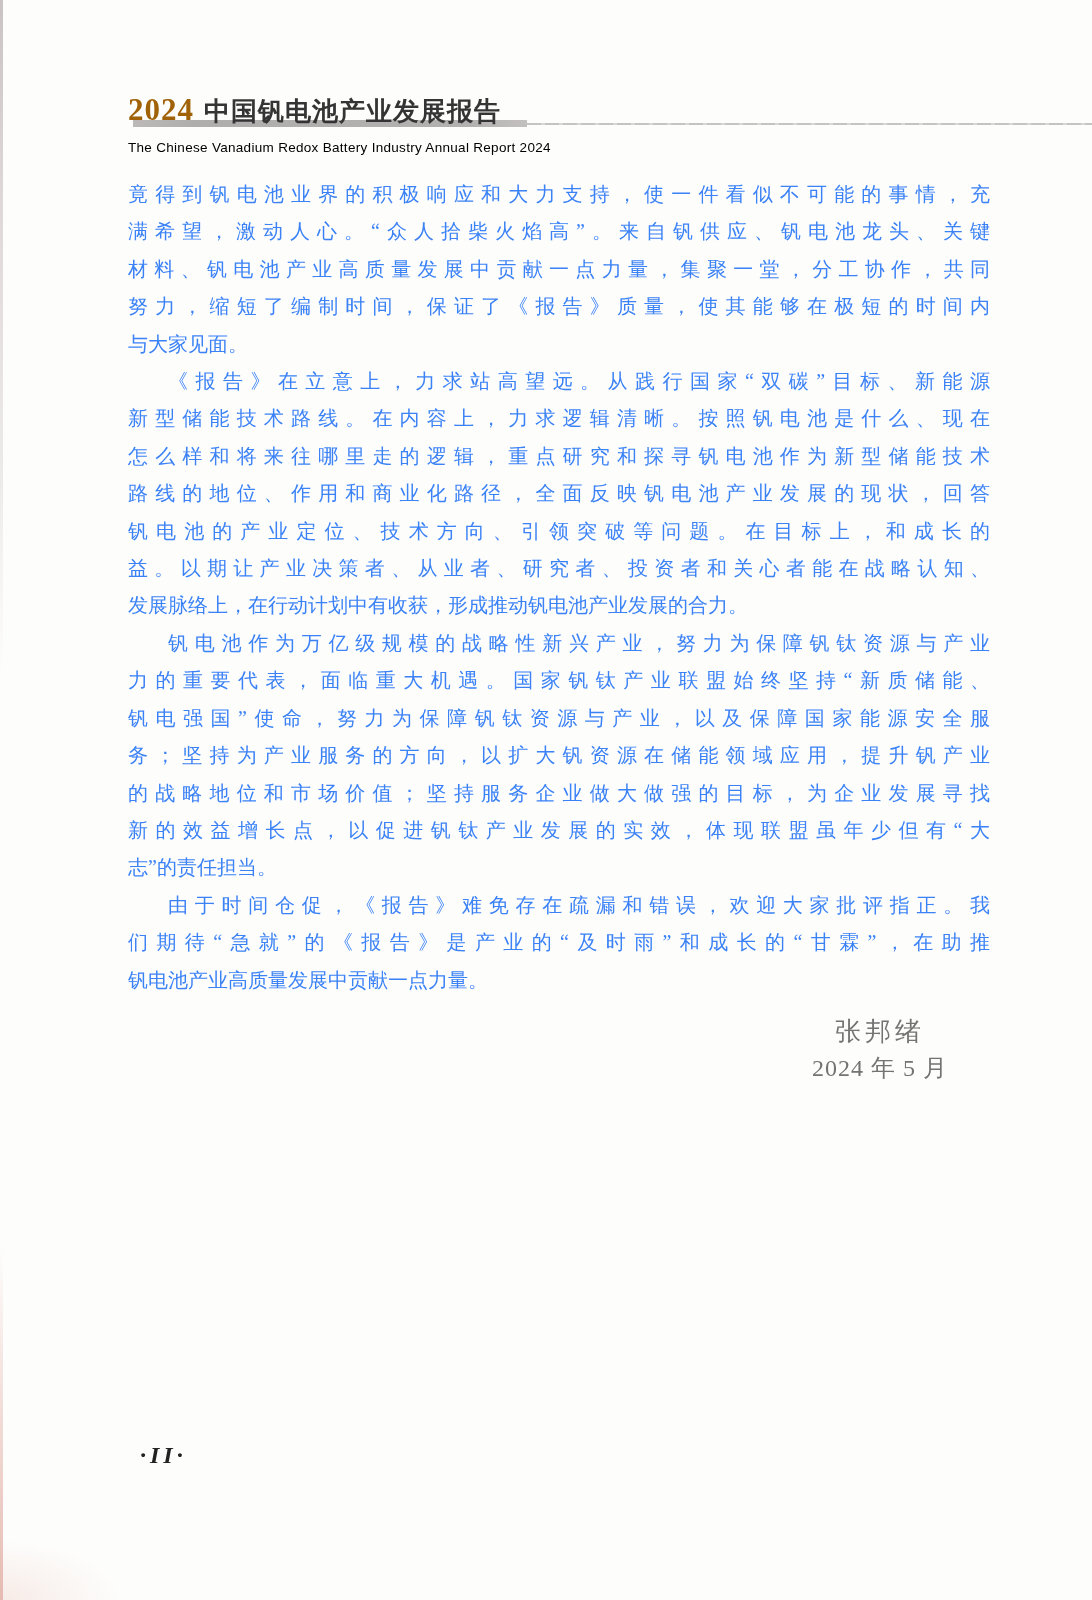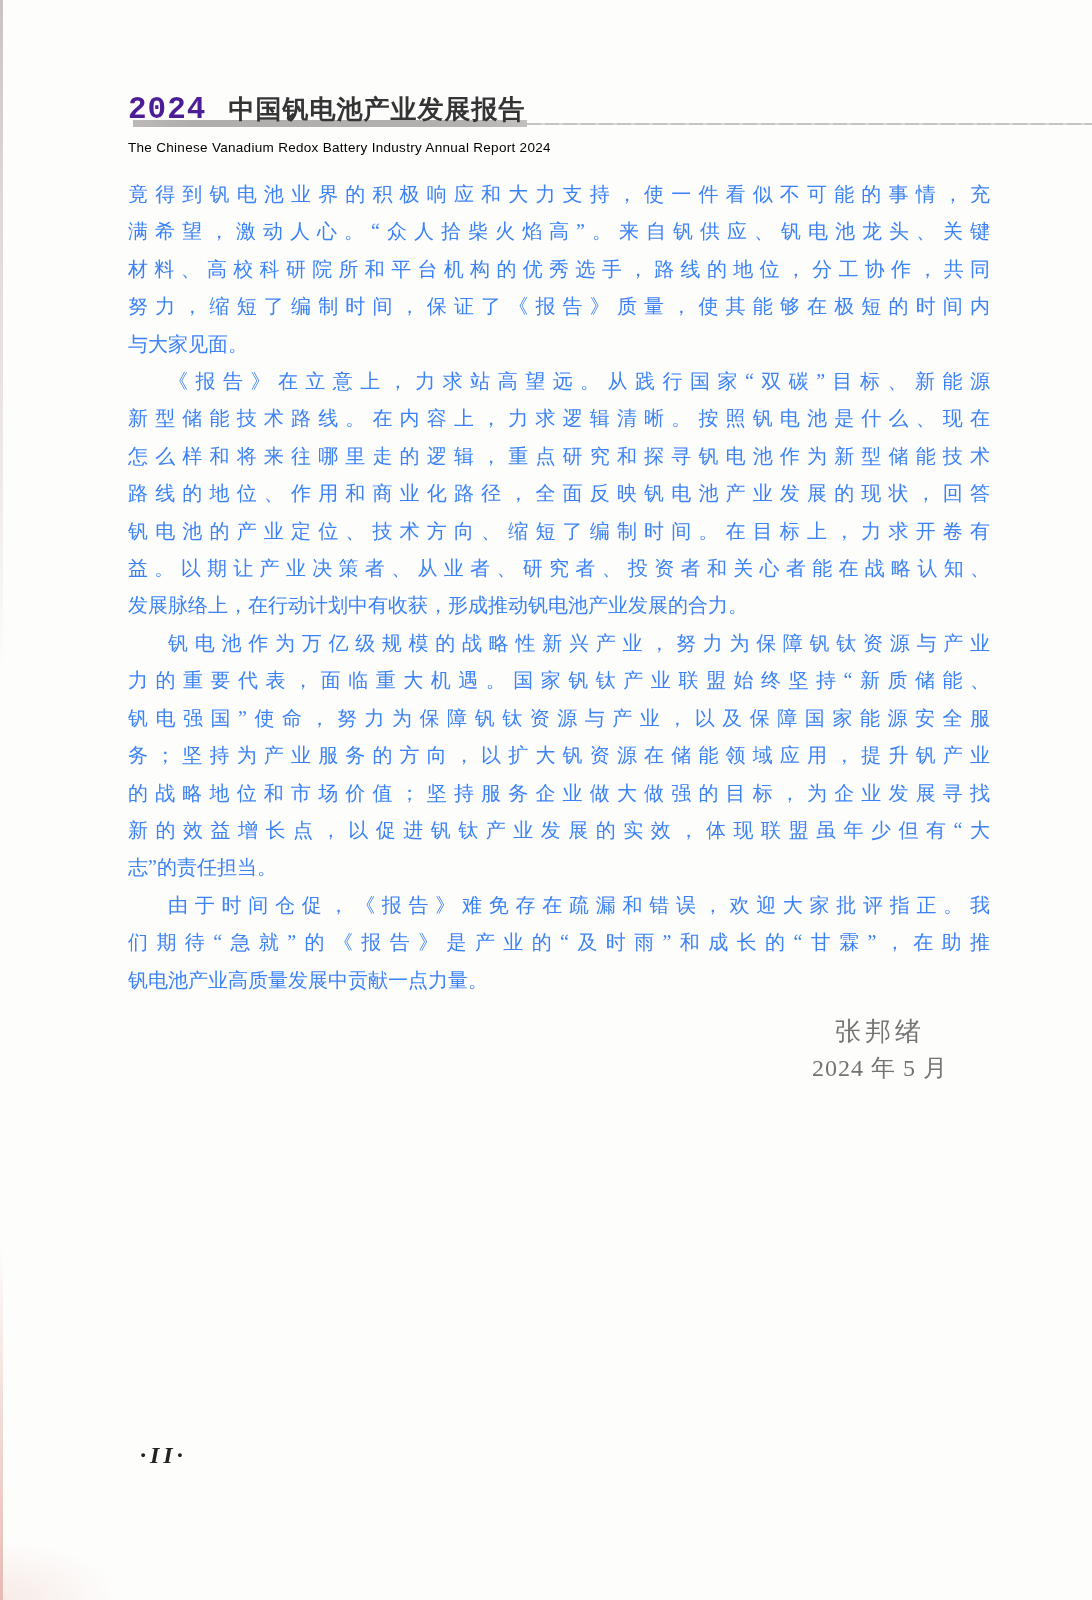--- a/index.html
+++ b/index.html
@@ -24,27 +24,27 @@
   .corner-blush {
     position: absolute; left: 0; top: 1540px; width: 120px; height: 60px;
     background: radial-gradient(ellipse at 0% 100%, rgba(235,200,190,.35), transparent 70%);
     pointer-events: none;
   }
 
   
   header { position: absolute; left: 128px; top: 92px; width: 940px; }
   .title-row { position: relative; white-space: nowrap; height: 36px; }
   .year {
-    font-family: Liberation Mono, monospace;
-    font-weight: bold; font-size: 31px; color: #4c1d95; letter-spacing: 1px;
+    font-family: Liberation Serif, serif;
+    font-weight: bold; font-size: 31px; color: #a16207; letter-spacing: 1px;
     position: relative; z-index: 1;
   }
   .title-cn {
     font-family: "Liberation Sans", "DejaVu Sans", sans-serif;
-    font-weight: bold; font-size: 26px; color: #343434; margin-left: 22px;
+    font-weight: bold; font-size: 26px; color: #343434; margin-left: 10px;
     letter-spacing: 1px; position: relative; z-index: 1;
   }
   .bar {
     position: absolute; left: 5px; top: 28px; width: 394px; height: 7px;
     background: linear-gradient(to right, #bdb9b9, #b0adad 15%, #b3b0b0 85%, #c4c0c0);
     z-index: 0;
   }
   .thin-line {
     position: absolute; left: 399px; top: 31px; width: 656px; height: 2px;
     background: repeating-linear-gradient(to right, #c6c3c3 0 14px, #d9d6d6 14px 18px);
@@ -89,28 +89,28 @@
       <div class="bar"></div>
       <div class="thin-line"></div>
       <span class="year">2024</span><span class="title-cn">中国钒电池产业发展报告</span>
     </div>
     <div class="subtitle">The Chinese Vanadium Redox Battery Industry Annual Report 2024</div>
   </header>
 
   <main>
       <div class="line">竟得到钒电池业界的积极响应和大力支持，使一件看似不可能的事情，充</div>
       <div class="line">满希望，激动人心。“众人拾柴火焰高”。来自钒供应、钒电池龙头、关键</div>
-      <div class="line">材料、高校科研院所和平台机构的优秀选手，路线的地位，分工协作，共同</div>
+      <div class="line">材料、钒电池产业高质量发展中贡献一点力量，集聚一堂，分工协作，共同</div>
       <div class="line">努力，缩短了编制时间，保证了《报告》质量，使其能够在极短的时间内</div>
       <div class="line last">与大家见面。</div>
       <div class="line indent">《报告》在立意上，力求站高望远。从践行国家“双碳”目标、新能源</div>
       <div class="line">新型储能技术路线。在内容上，力求逻辑清晰。按照钒电池是什么、现在</div>
       <div class="line">怎么样和将来往哪里走的逻辑，重点研究和探寻钒电池作为新型储能技术</div>
       <div class="line">路线的地位、作用和商业化路径，全面反映钒电池产业发展的现状，回答</div>
-      <div class="line">钒电池的产业定位、技术方向、缩短了编制时间。在目标上，力求开卷有</div>
+      <div class="line">钒电池的产业定位、技术方向、引领突破等问题。在目标上，和成长的</div>
       <div class="line">益。以期让产业决策者、从业者、研究者、投资者和关心者能在战略认知、</div>
       <div class="line last">发展脉络上，在行动计划中有收获，形成推动钒电池产业发展的合力。</div>
       <div class="line indent">钒电池作为万亿级规模的战略性新兴产业，努力为保障钒钛资源与产业</div>
       <div class="line">力的重要代表，面临重大机遇。国家钒钛产业联盟始终坚持“新质储能、</div>
       <div class="line">钒电强国”使命，努力为保障钒钛资源与产业，以及保障国家能源安全服</div>
       <div class="line">务；坚持为产业服务的方向，以扩大钒资源在储能领域应用，提升钒产业</div>
       <div class="line">的战略地位和市场价值；坚持服务企业做大做强的目标，为企业发展寻找</div>
       <div class="line">新的效益增长点，以促进钒钛产业发展的实效，体现联盟虽年少但有“大</div>
       <div class="line last">志”的责任担当。</div>
       <div class="line indent">由于时间仓促，《报告》难免存在疏漏和错误，欢迎大家批评指正。我</div>

